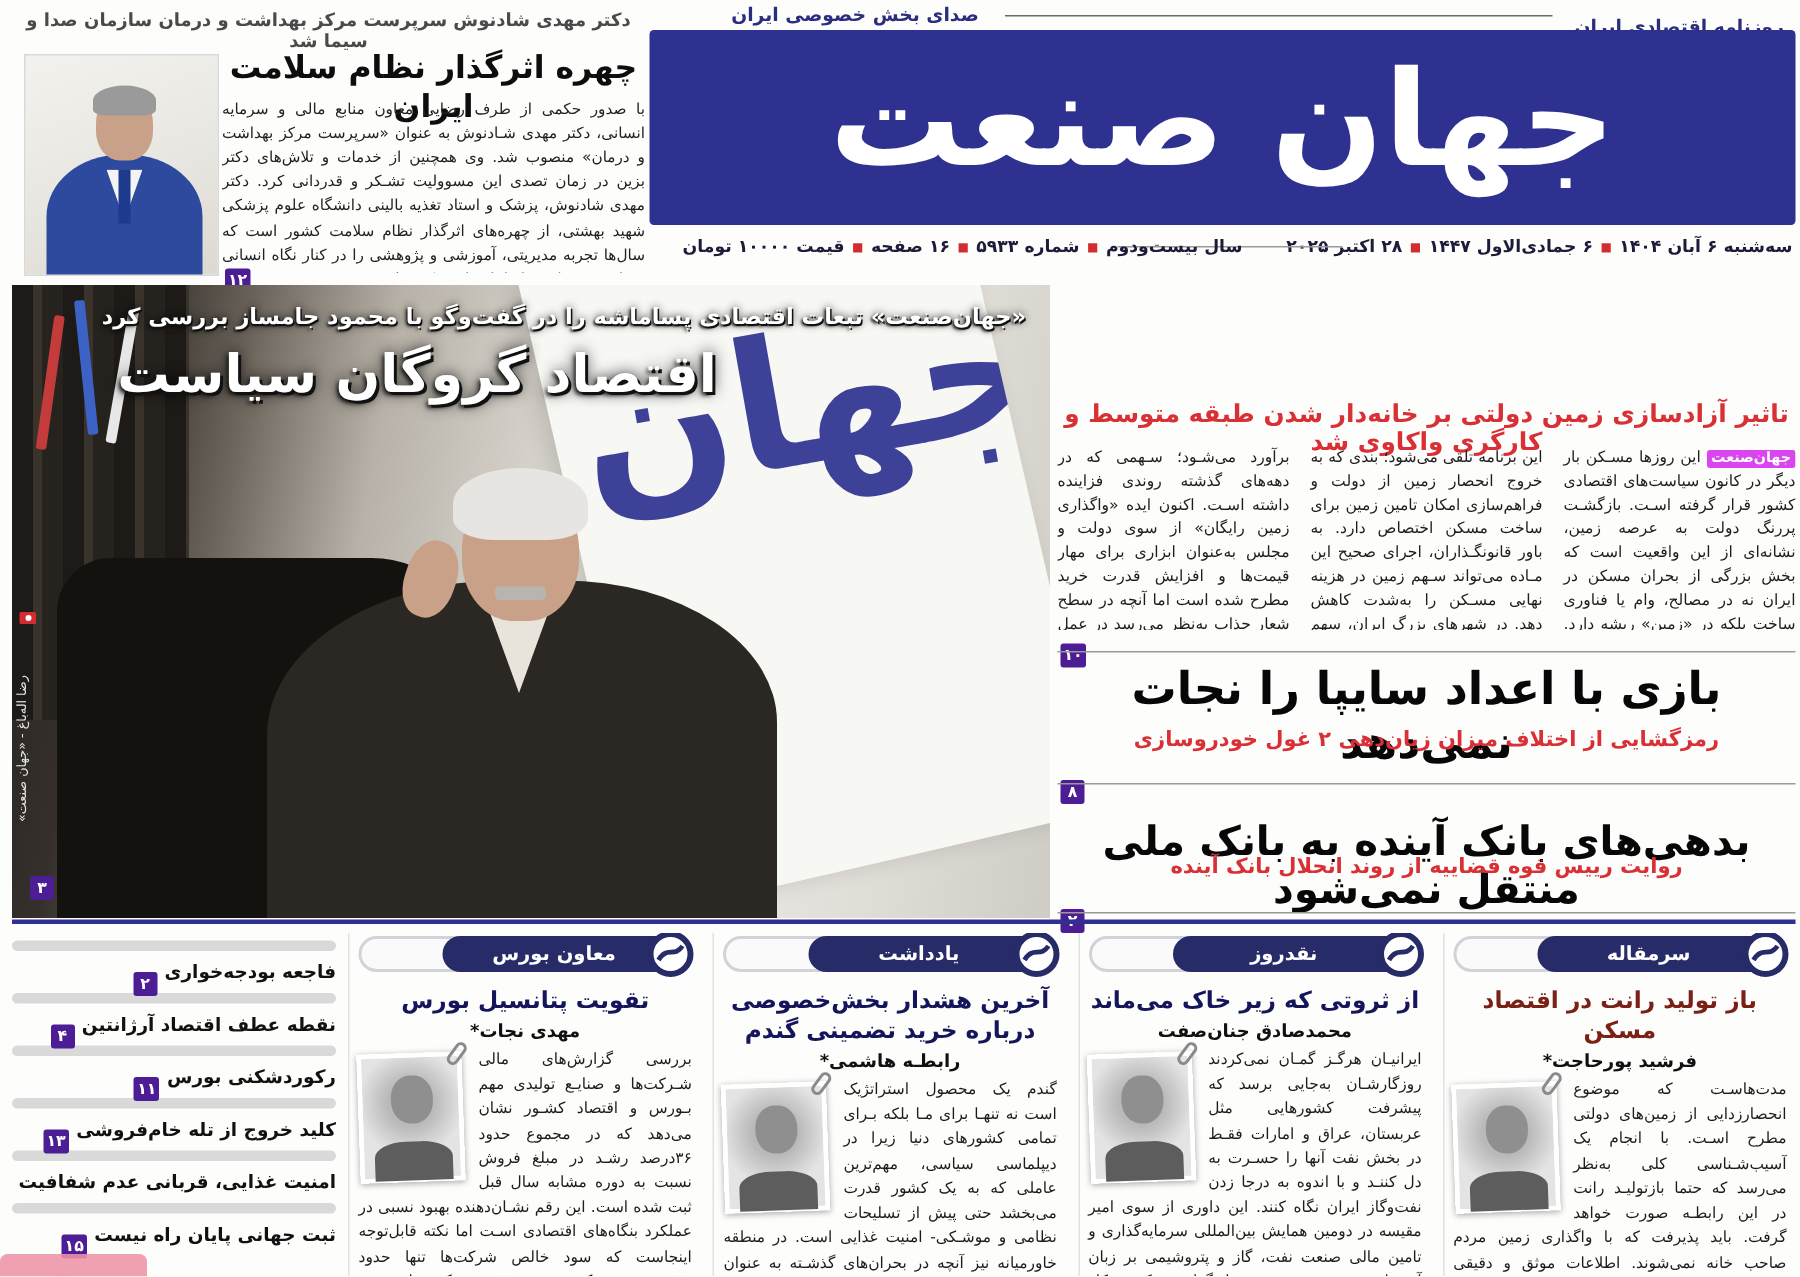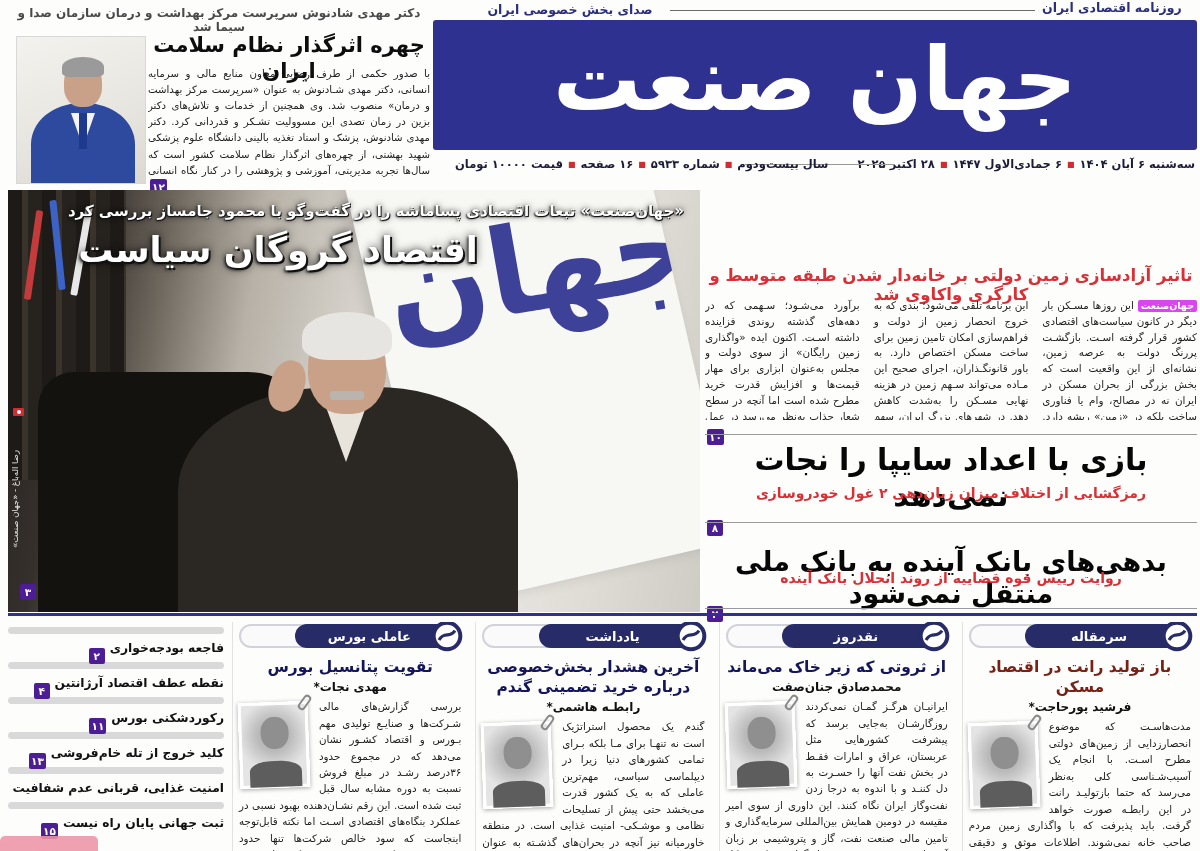--- a/index.html
+++ b/index.html
@@ -134,21 +134,21 @@
   .watermark::after { content:""; position:absolute; left:6px; bottom:-10px; border:10px solid transparent; border-top-color:rgba(238,148,166,.88); }
   .watermark .wm-text { color:#fff; font-size:28px; font-weight:900; letter-spacing:6px; text-shadow:0 0 3px #d9265e; }
 </style>
 </head>
 <body>
 
 <div id="page">
 
   <div class="abs tagline" style="left:475px; top:2px; width:190px; text-align:center;">صدای بخش خصوصی ایران</div>
   <div class="mast-rule" style="left:670px; top:10px; width:365px;"></div>
-  <div class="abs tagline" style="left:1042px; top:0; width:155px; text-align:left;">روزنامه اقتصادی ایران</div>
+  <div class="abs tagline" style="left:1042px; top:10px; width:155px; text-align:center;">روزنامه اقتصادی ایران</div>
 
   <div class="logo-box">
     <span class="logo-text">جهان صنعت</span>
   </div>
 
   <div class="abs dateline" style="left:905px; top:157px; right:5px; text-align:left;">
     <span class="seg">سه‌شنبه ۶ آبان ۱۴۰۴</span><span class="seg">۶ جمادی‌الاول ۱۴۴۷</span><span class="seg">۲۸ اکتبر ۲۰۲۵</span>
   </div>
   <div class="mast-rule" style="left:745px; top:164px; width:150px; background:#999;"></div>
   <div class="abs dateline" style="left:455px; top:157px;">
@@ -258,21 +258,21 @@
       <div class="col-headline">آخرین هشدار بخش‌خصوصی درباره خرید تضمینی گندم</div>
       <div class="col-author">رابطـه هاشمی*</div>
       <div class="portrait">
           <span class="clip"></span>
         </div>
       <div class="col-body">گندم یک محصول استراتژیک است نه تنهـا برای مـا بلکه بـرای تمامی کشورهای دنیا زیرا در دیپلماسی سیاسی، مهم‌ترین عاملی که به یک کشور قدرت می‌بخشد حتی پیش از تسلیحات نظامی و موشـکی- امنیت غذایی است. در منطقه خاورمیانه نیز آنچه در بحران‌های گذشـته به عنوان آخرین حربه از آن استفاده شد موضوع «قحطی» بود. در نتیجـه امنیت غذایی امروز اهمیت صدچندانی پیدا کرده اسـت. گندم نیـز در این میان به عنوان</div>
     </div>
 
     <div class="bcol">
       <div class="col-header">
-        <div class="col-pill">عاملی بورس</div>
+        <div class="col-pill">معاون بورس</div>
         <svg class="pill-icon" viewBox="0 0 24 24">
             <circle cx="12" cy="12" r="10" fill="#ffffff" stroke="#272b68" stroke-width="3"></circle>
             <path d="M6 15c4-7 8-1 12-7" stroke="#272b68" stroke-width="2.4" fill="none"></path>
           </svg>
       </div>
       <div class="col-headline">تقویت پتانسیل بورس</div>
       <div class="col-author">مهدی نجات*</div>
       <div class="portrait">
           <span class="clip"></span>
         </div>

